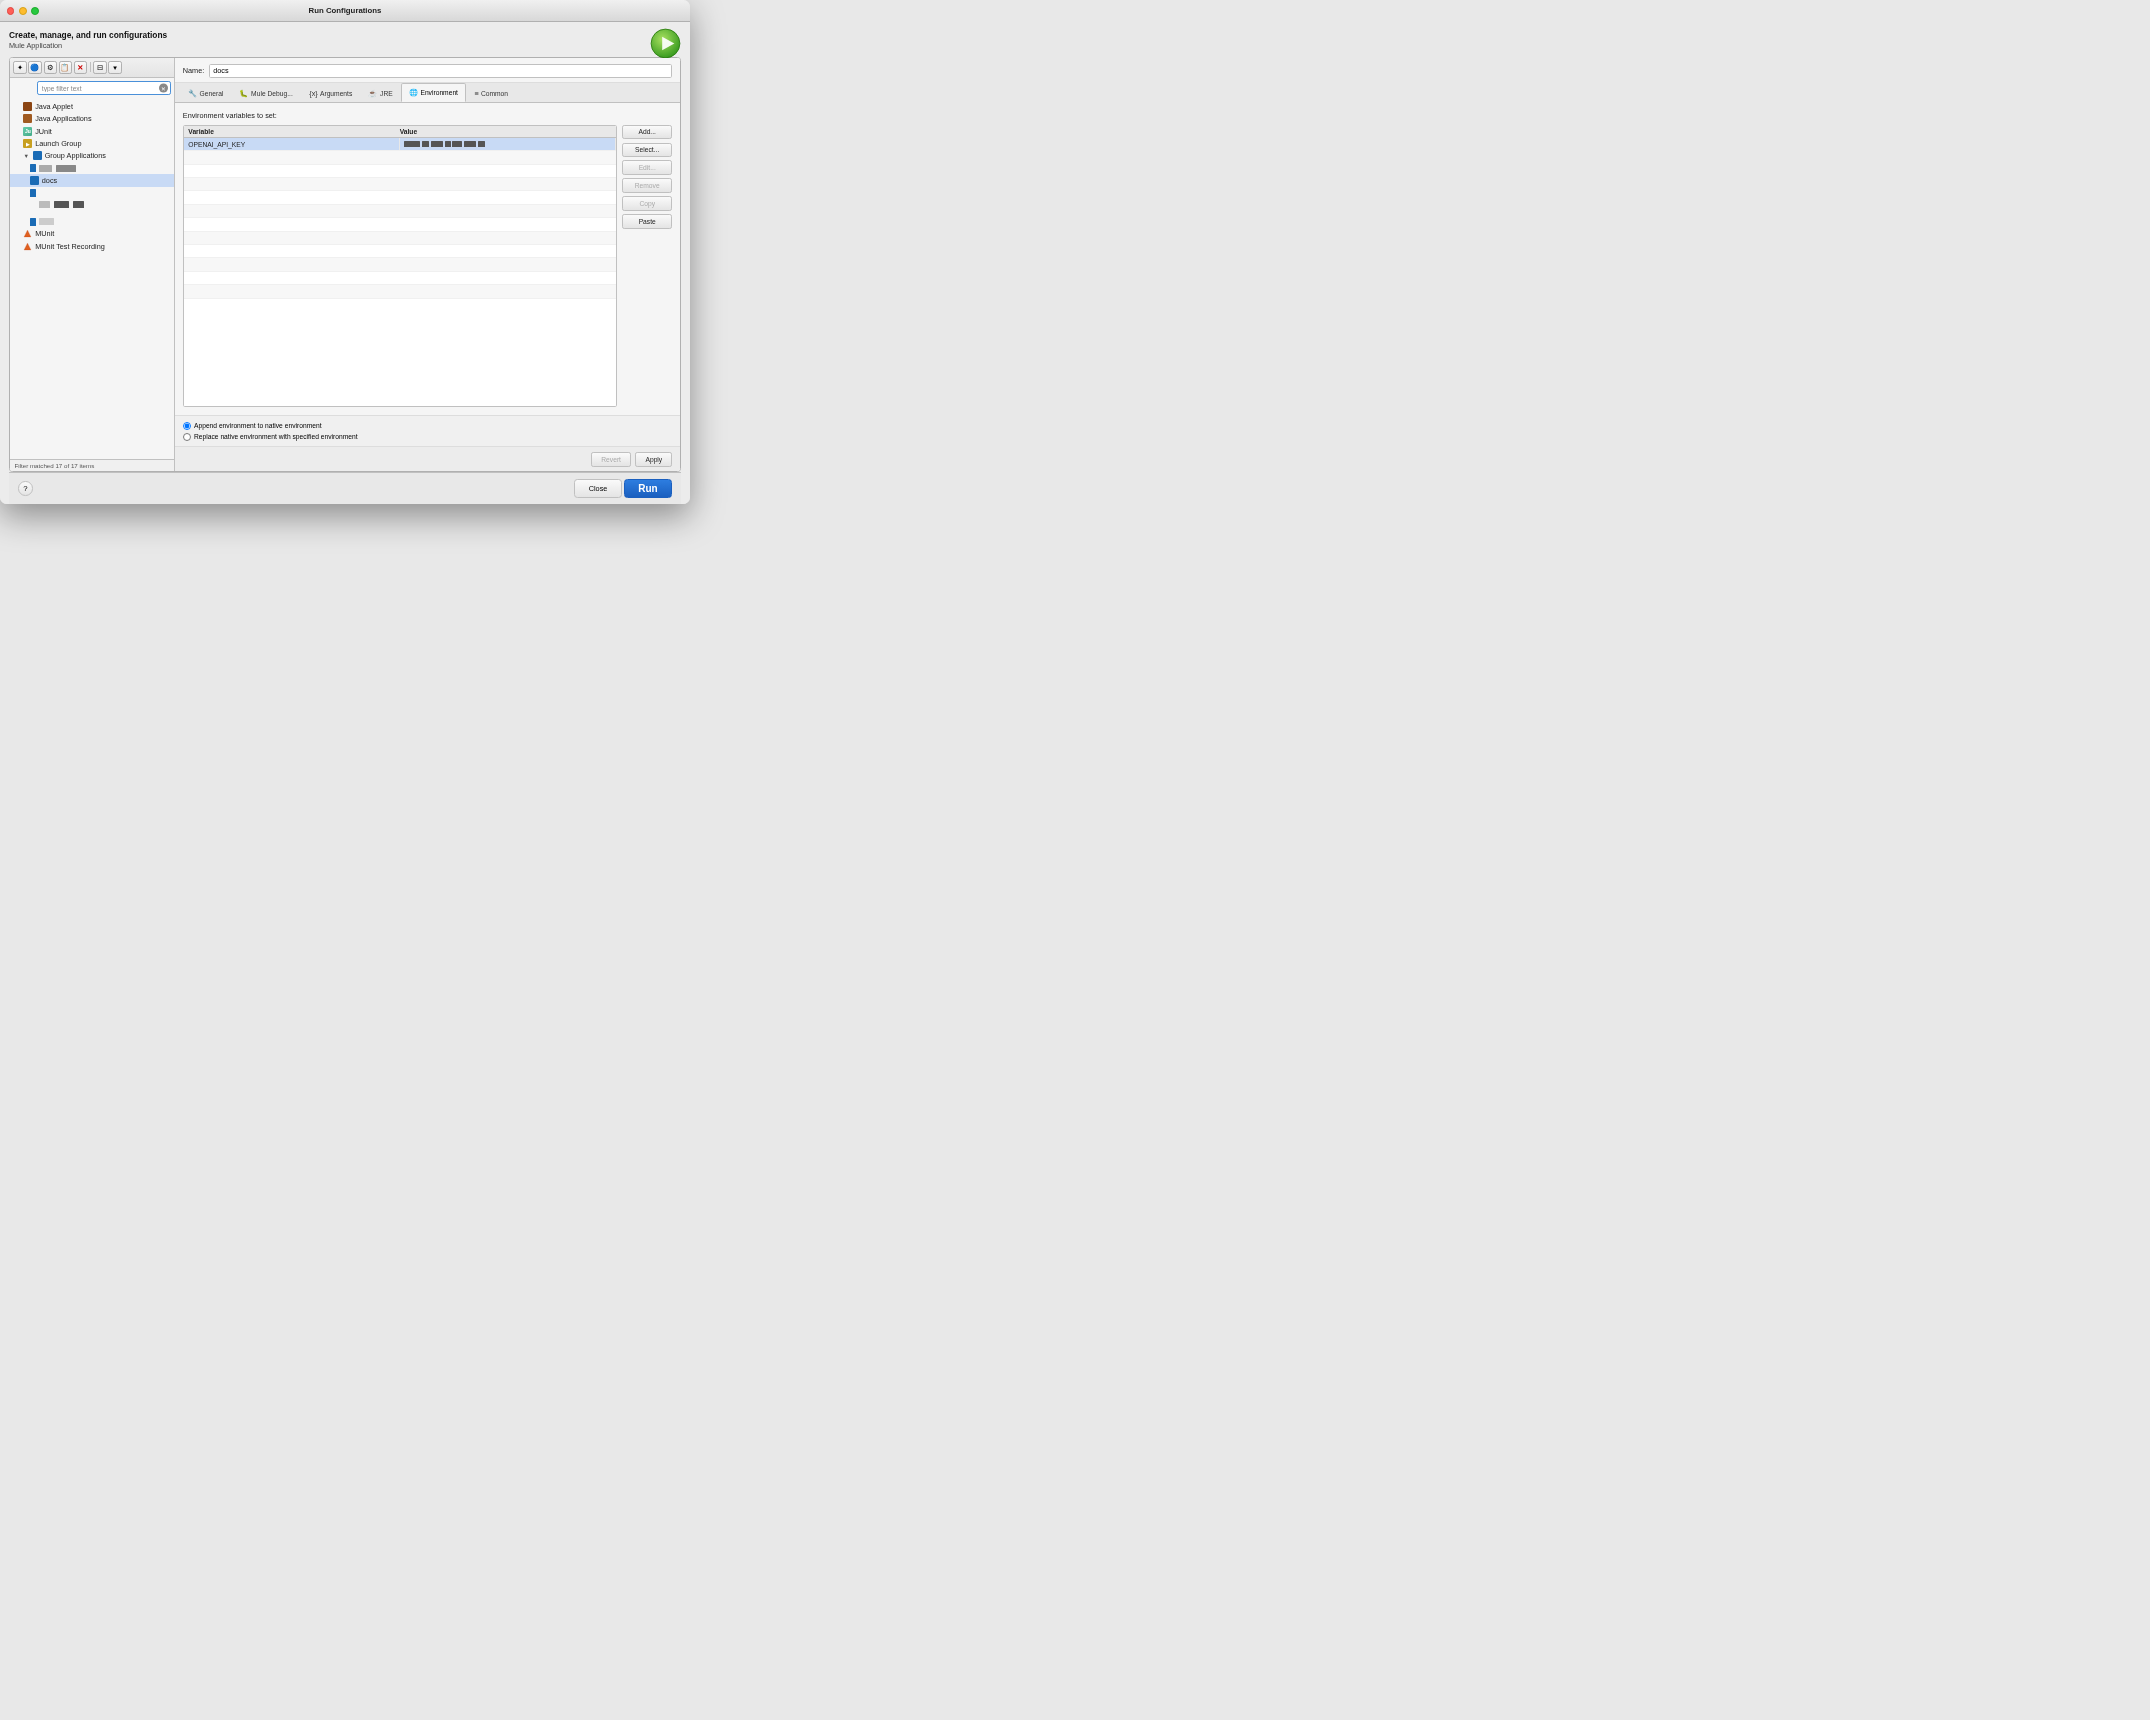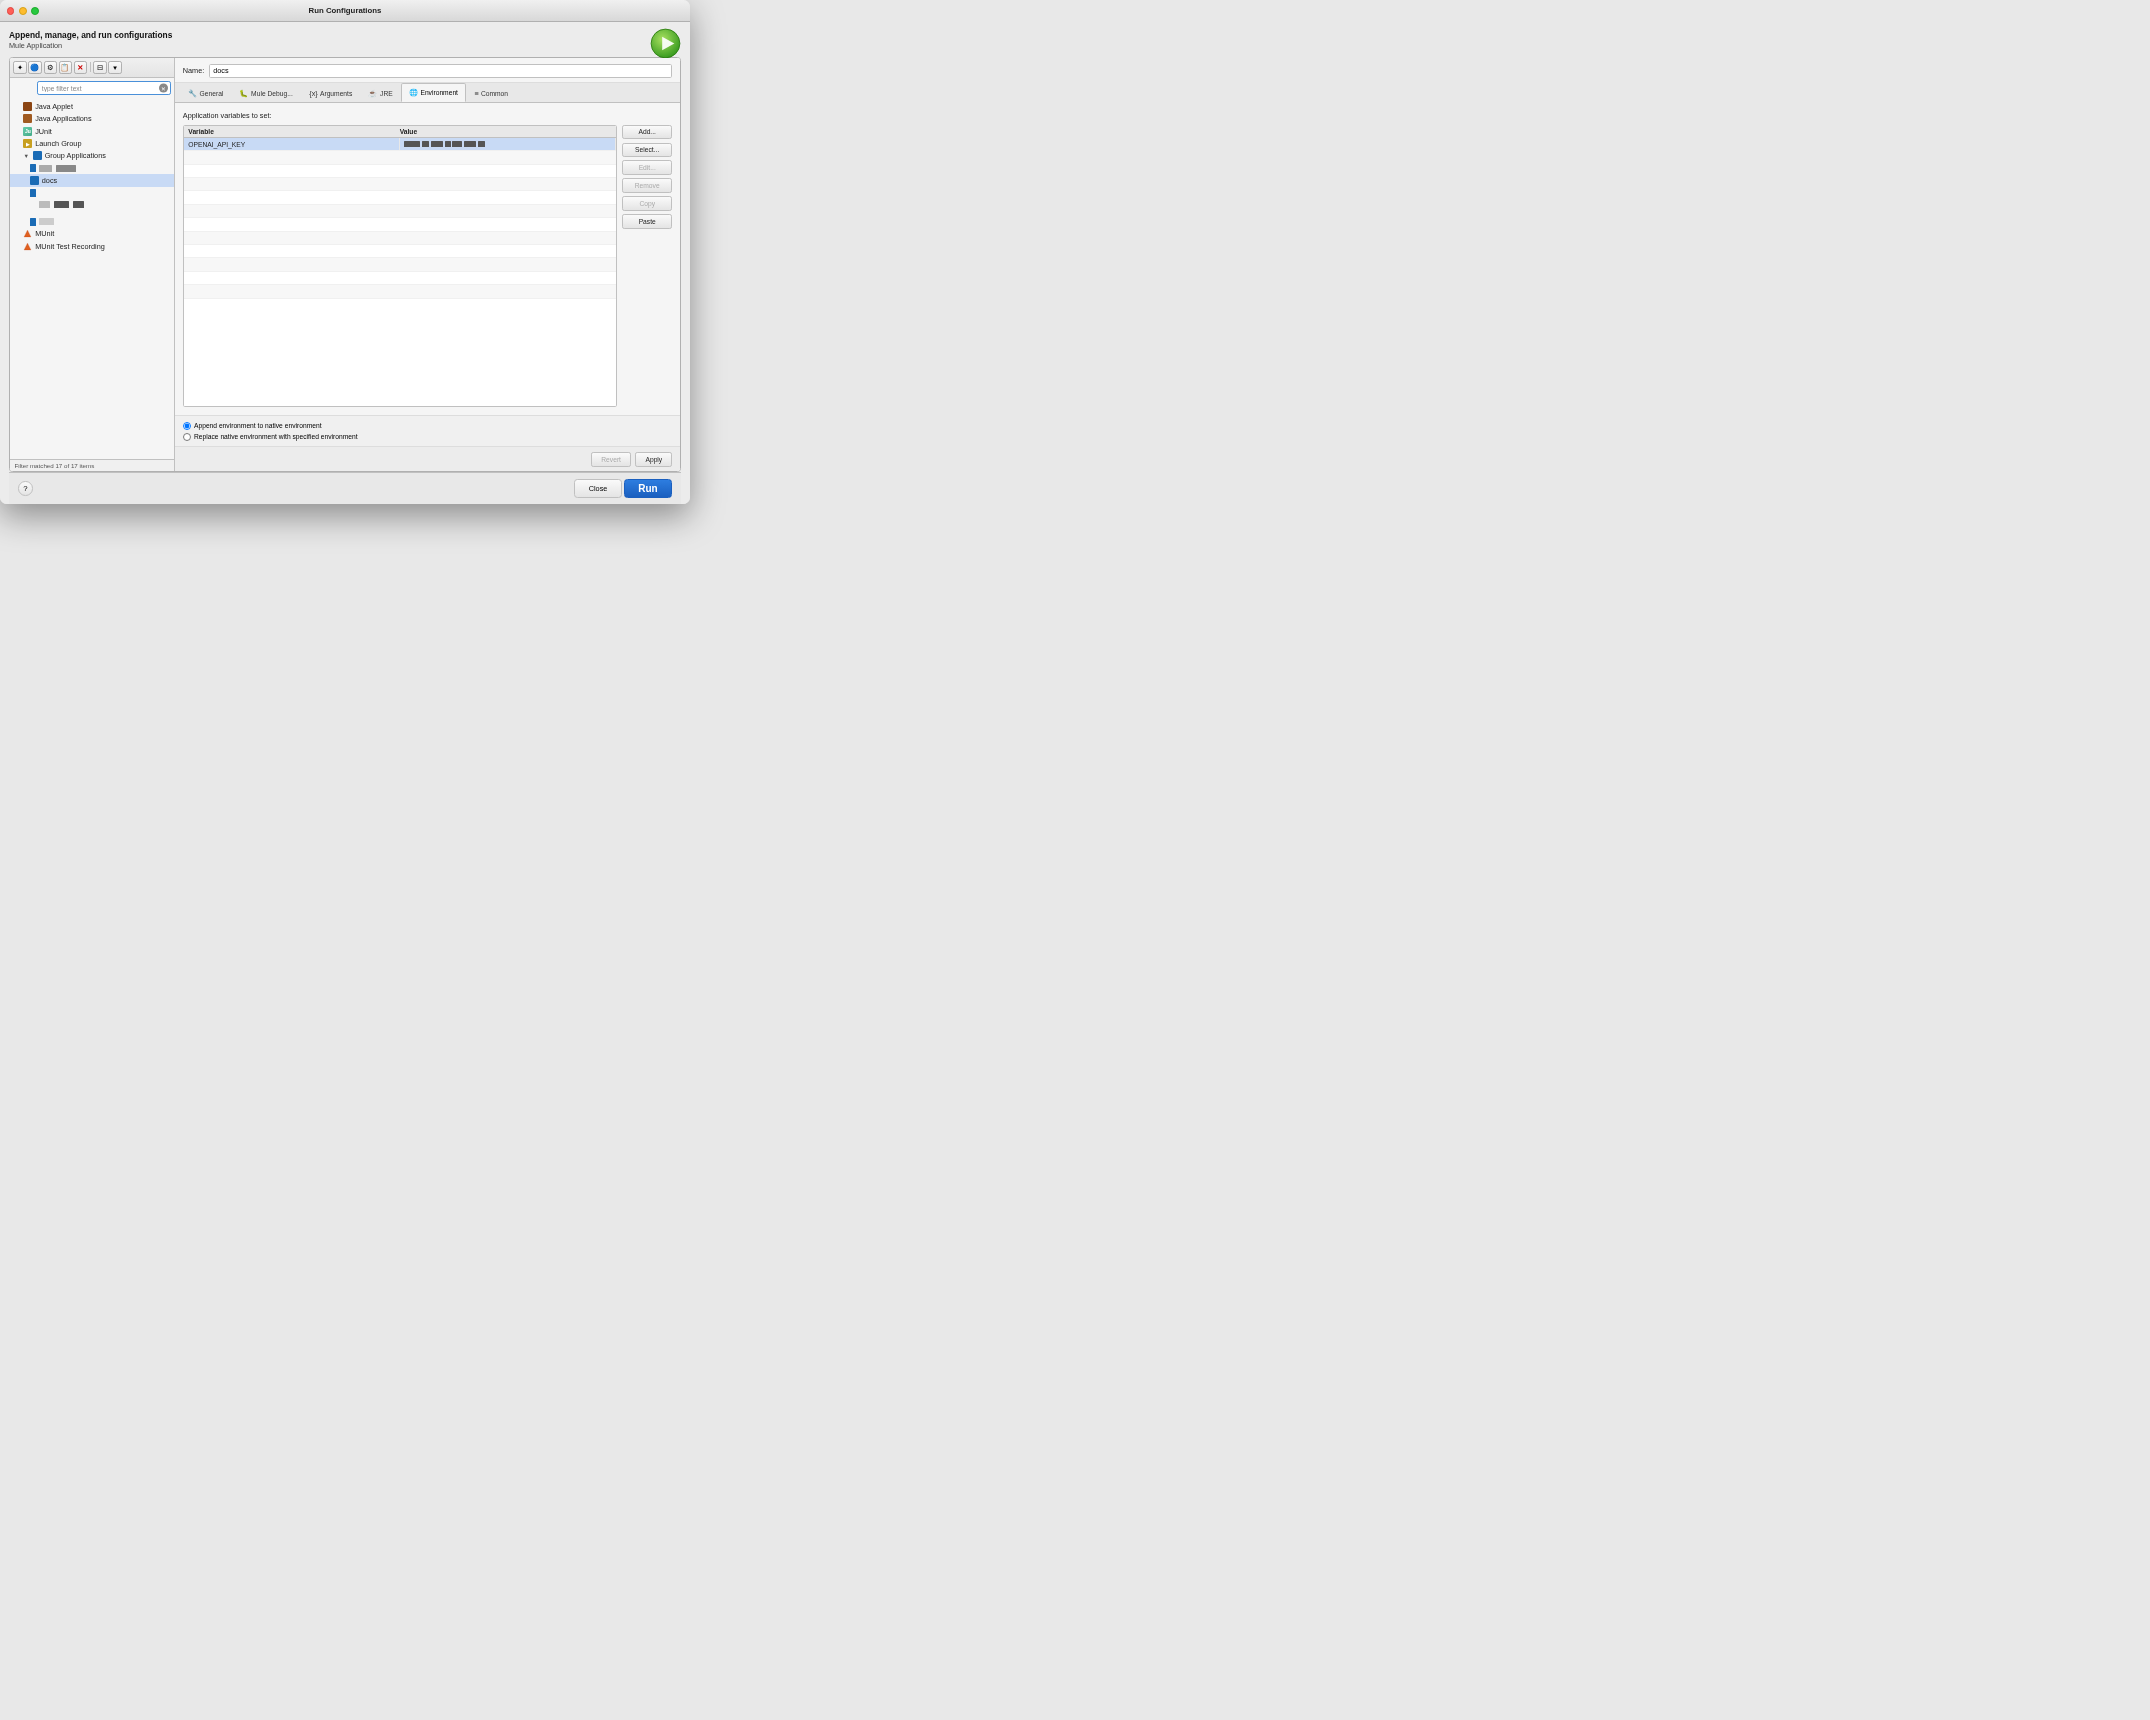--- a/index.html
+++ b/index.html
@@ -415,21 +415,21 @@
   <div class="title-bar-buttons">
     <button class="tb-btn tb-close"></button>
     <button class="tb-btn tb-min"></button>
     <button class="tb-btn tb-max"></button>
   </div>
   <span class="title-bar-title">Run Configurations</span>
 </div>
 
 <div class="main-content">
   <div class="header-section" style="position:relative;">
-    <div class="header-title">Append, manage, and run configurations</div>
+    <div class="header-title">Create, manage, and run configurations</div>
     <div class="header-subtitle">Mule Application</div>
 
     <div style="position:absolute; right:0; top:-2.2px;">
       <svg width="31" height="31" viewBox="0 0 56 56">
         <defs>
           <radialGradient id="rg" cx="40%" cy="35%" r="65%">
             <stop offset="0%" stop-color="#a8e060"></stop>
             <stop offset="100%" stop-color="#3a9c20"></stop>
           </radialGradient>
         </defs>
@@ -566,21 +566,21 @@
           <span class="tab-icon">🌐</span>
           <span>Environment</span>
         </div>
         <div class="tab">
           <span class="tab-icon">≡</span>
           <span>Common</span>
         </div>
       </div>
 
       <div class="right-content">
-        <div class="env-label">Application variables to set:</div>
+        <div class="env-label">Environment variables to set:</div>
         <div class="env-main-row">
 
           <div class="env-table-container">
             <div class="env-table-header">
               <span>Variable</span>
               <span>Value</span>
             </div>
             <div class="env-table-body">
 
               <div class="env-row selected">

